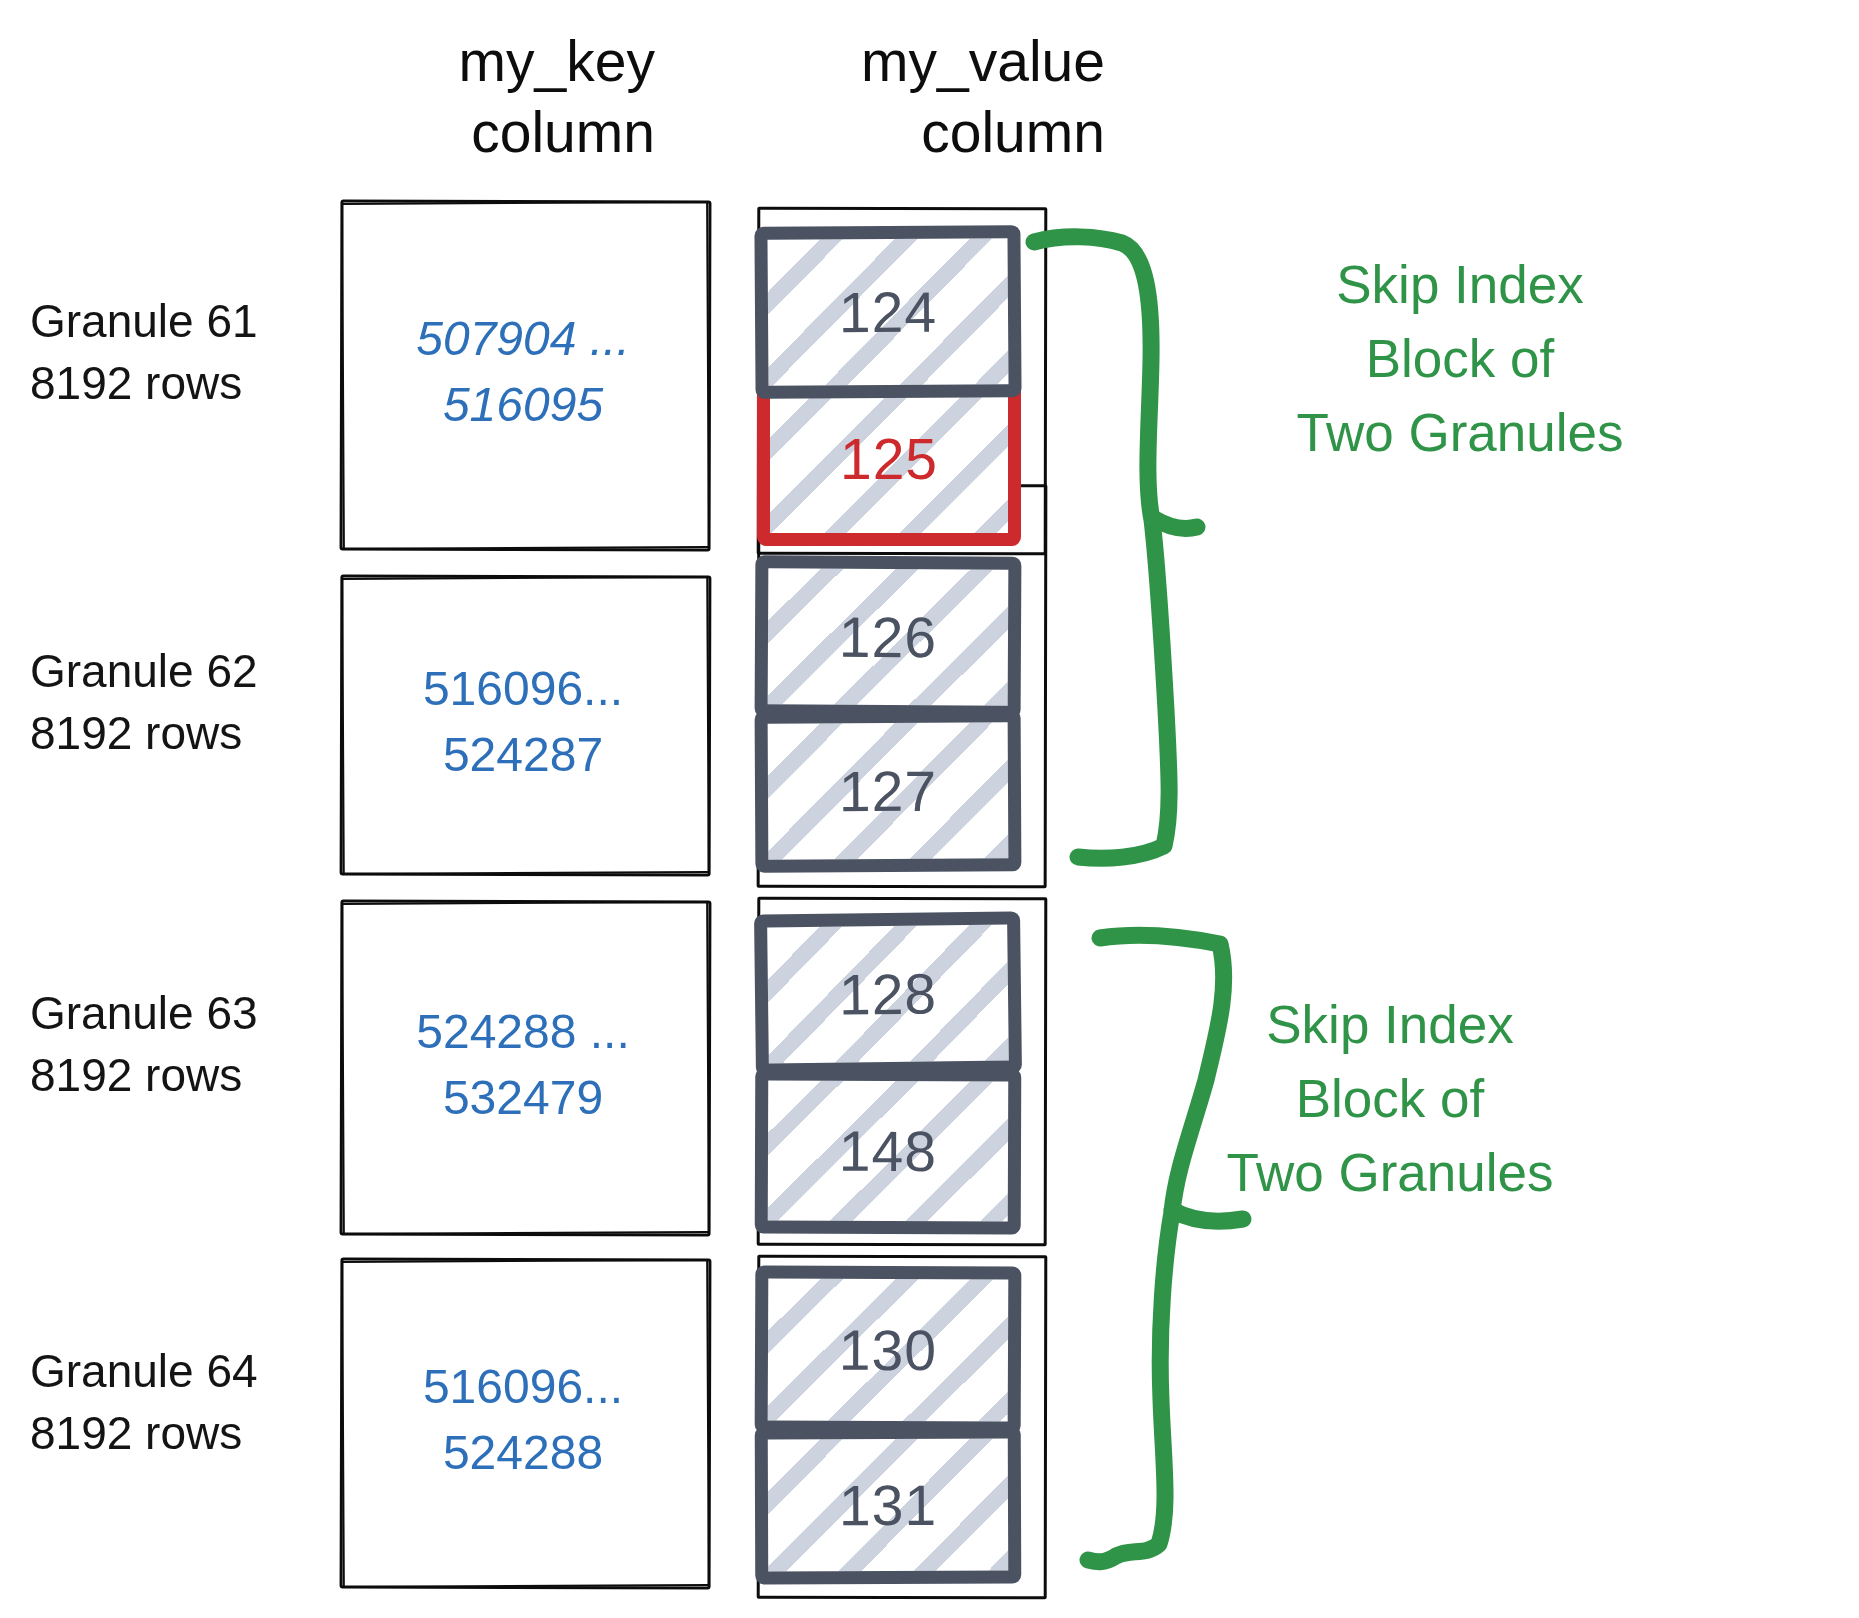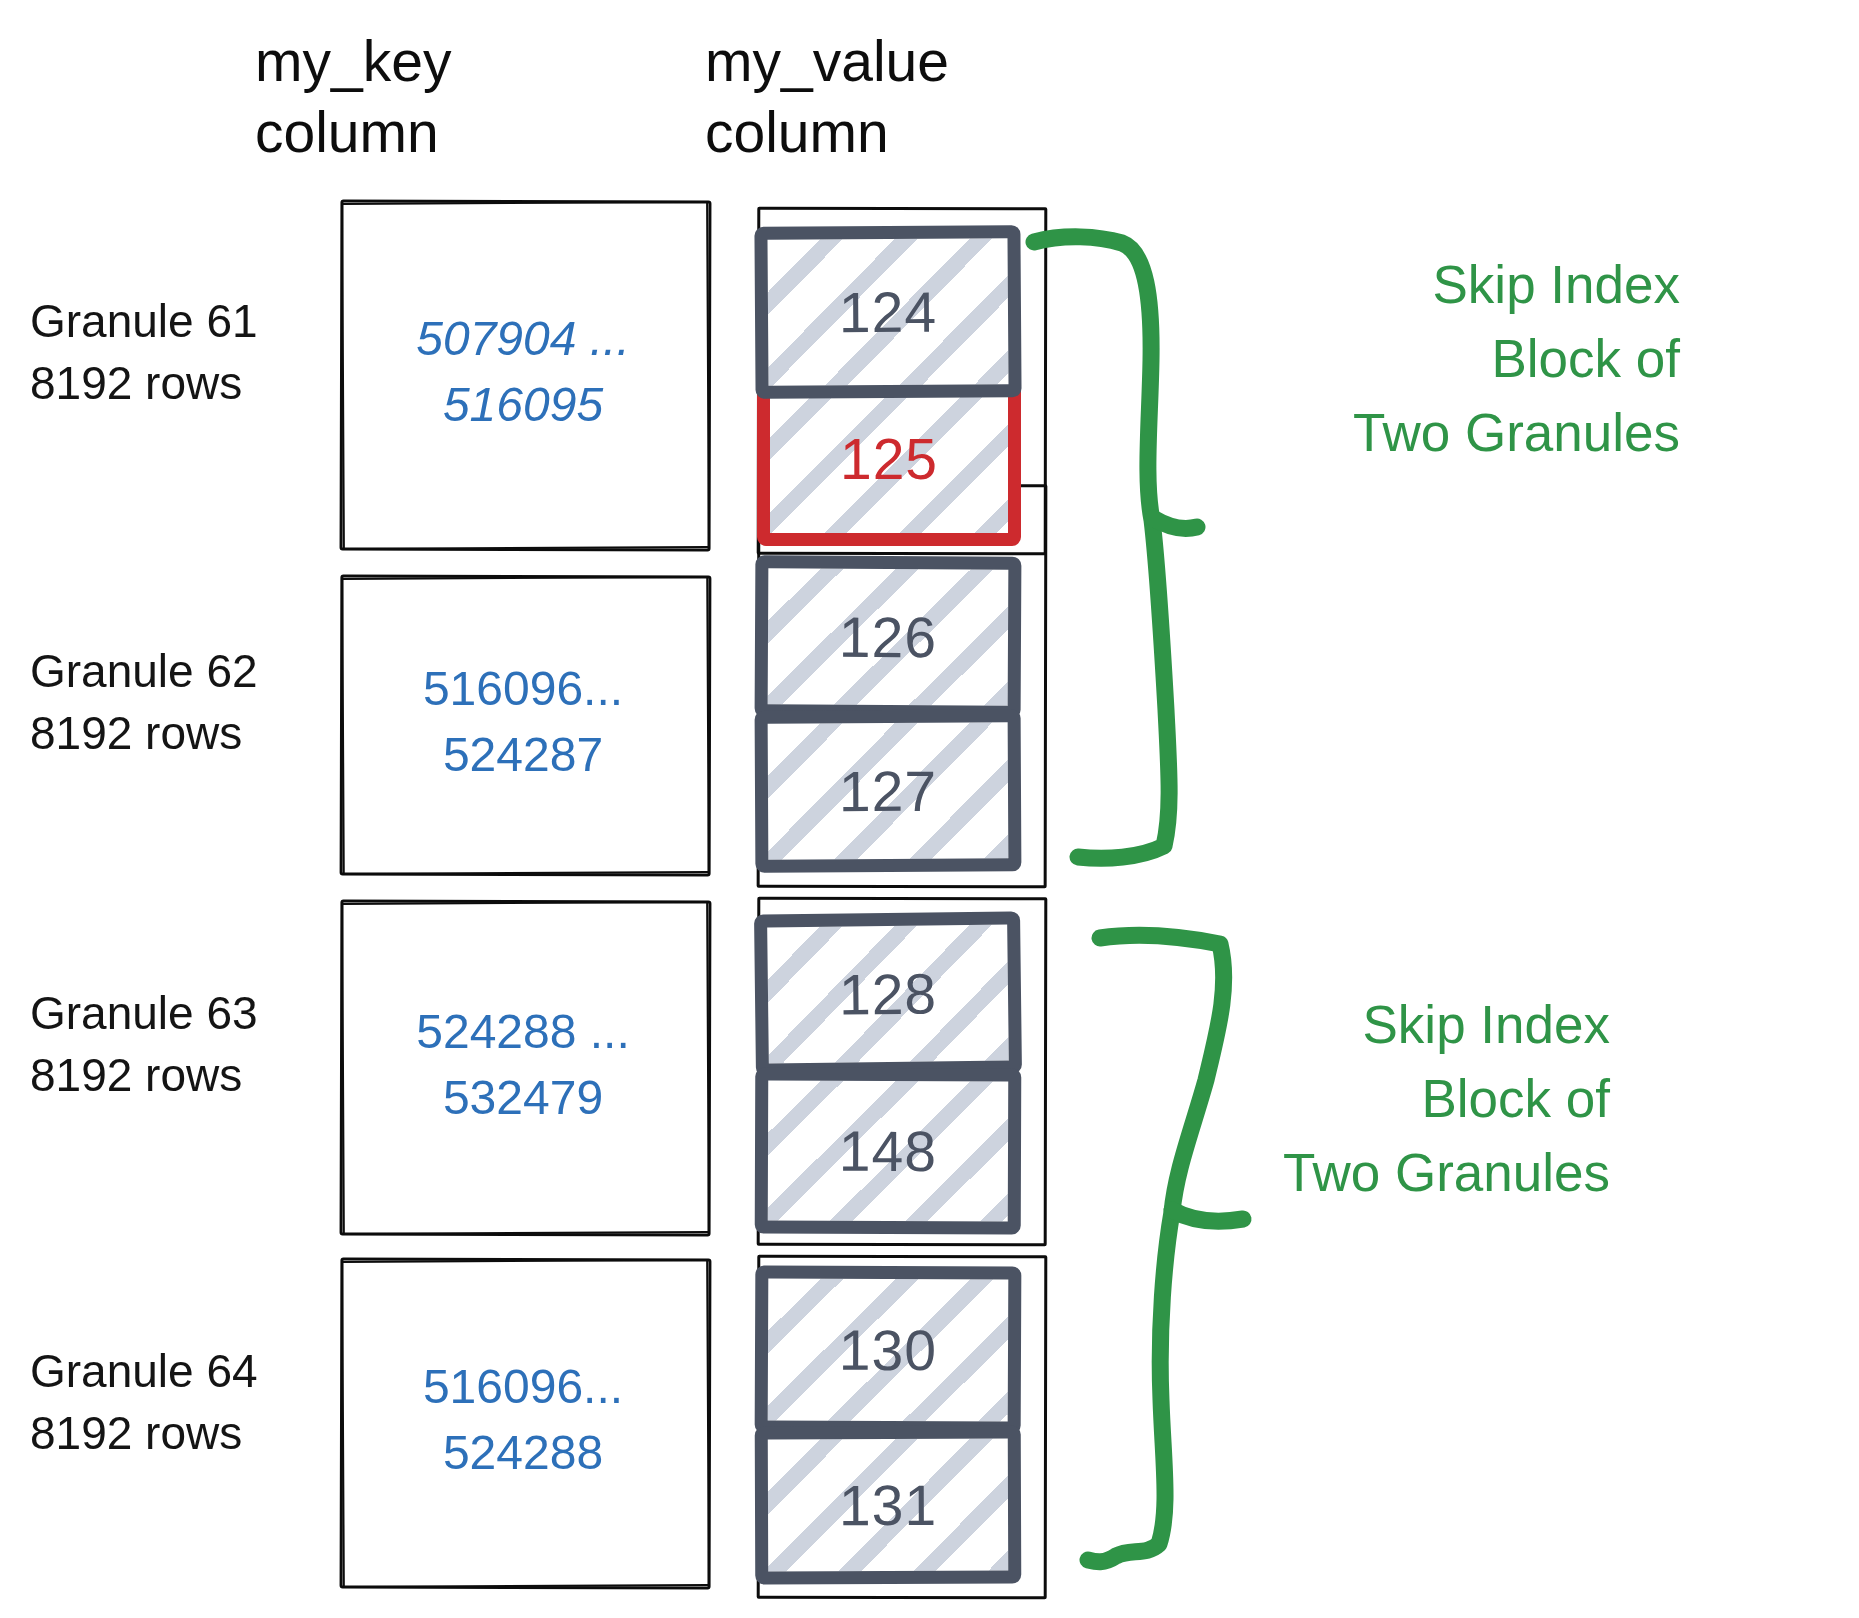--- a/index.html
+++ b/index.html
@@ -1,36 +1,36 @@
 <!DOCTYPE html>
 <html style="--green: #2f9447; --blue: #2d70b9; --red: #cd2a2e; --slate: #4b5363; --hatch: #cdd3de; --black: #111111;"><head>
 <meta charset="utf-8">
 <style>
   html,body{margin:0;padding:0;background:#fff;}
   .canvas{
     position:relative;width:1859px;height:1618px;background:#ffffff;overflow:hidden;
     font-family:"Liberation Sans","DejaVu Sans",sans-serif;color:#111;
   }
   .pre{white-space:pre-line;}
-  .hdr{position:absolute;text-align:left;font-size:57px;line-height:71px;color:#0d0d0d;}
+  .hdr{position:absolute;text-align:right;font-size:57px;line-height:71px;color:#0d0d0d;}
   .glabel{position:absolute;font-size:46px;line-height:62px;color:#141414;text-align:left;}
   .keybox{position:absolute;border:3px solid #0c0c0c;border-radius:3px;transform:rotate(.15deg);}
   .keybox::before{content:"";position:absolute;inset:-1px;border:2px solid #0c0c0c;border-radius:2px;transform:rotate(-.45deg);}
   .keytext{position:absolute;font-size:48px;line-height:66px;color:var(--blue,#2d70b9);text-align:center;}
   .thinrect{position:absolute;border:3px solid #0c0c0c;border-radius:2px;transform:rotate(.1deg);}
   .vbox{
     position:absolute;box-sizing:border-box;border:13px solid var(--slate,#4b5363);border-radius:9px;
     background-color:#fff;
     background-image:repeating-linear-gradient(135deg,rgba(255,255,255,0) 0 37px,var(--hatch,#cdd3de) 37px 53px);
   }
   .vbox.red{border-color:var(--red,#cd2a2e);}
   .vnum{position:absolute;inset:0;display:flex;align-items:center;justify-content:center;
         font-size:57px;color:var(--slate,#4b5363);letter-spacing:1px;}
   .vbox.red .vnum{color:var(--red,#cd2a2e);}
-  .ann{position:absolute;color:var(--green,#2f9447);font-size:53px;line-height:74px;text-align:right;}
+  .ann{position:absolute;color:var(--green,#2f9447);font-size:53px;line-height:74px;text-align:center;}
   .braces{position:absolute;left:0;top:0;width:1859px;height:1618px;pointer-events:none;}
   .braces path{fill:none;stroke:var(--green,#2f9447);stroke-width:17;stroke-linecap:round;stroke-linejoin:round;}
 </style>
 </head>
 <body>
 
 <div class="canvas">
 
   <div class="hdr pre" style="left:255px;top:26px;width:400px;">my_key
 column</div>

